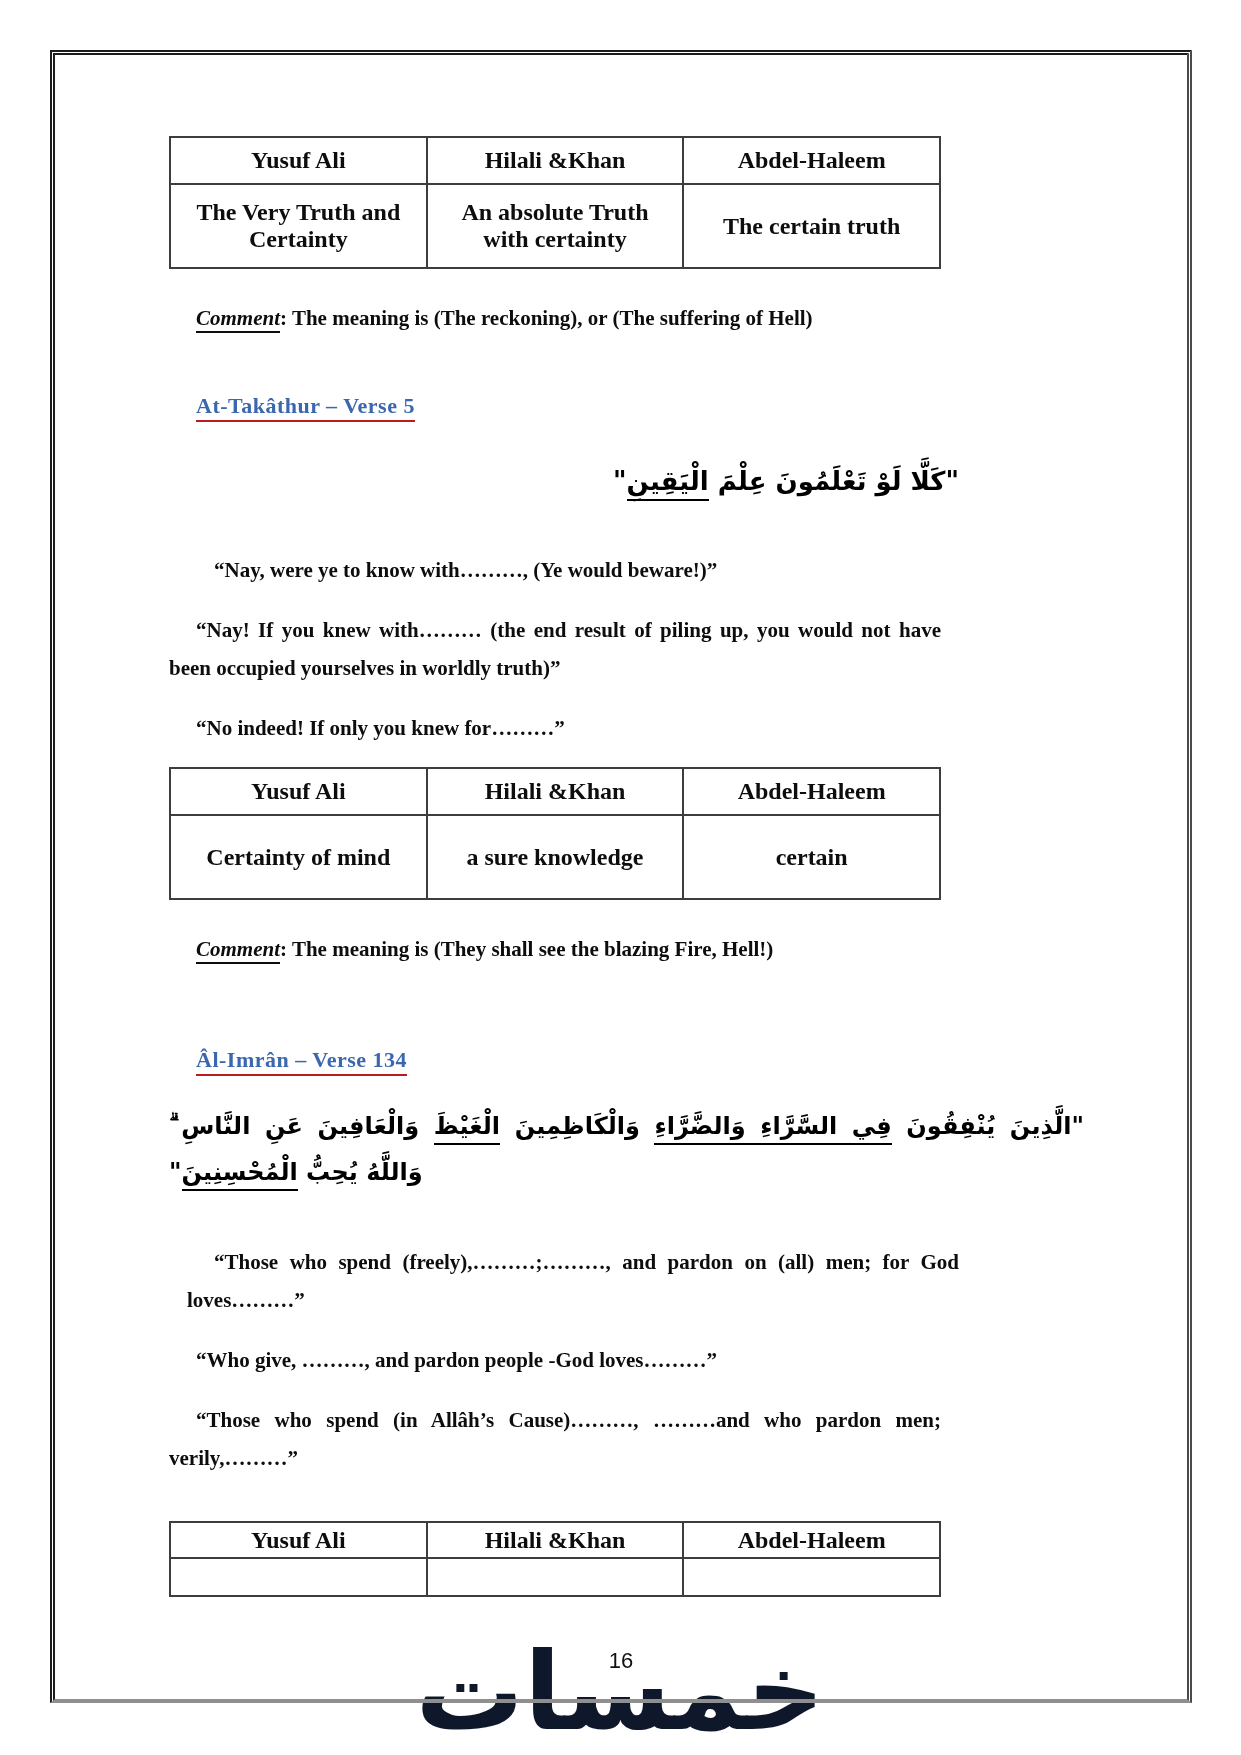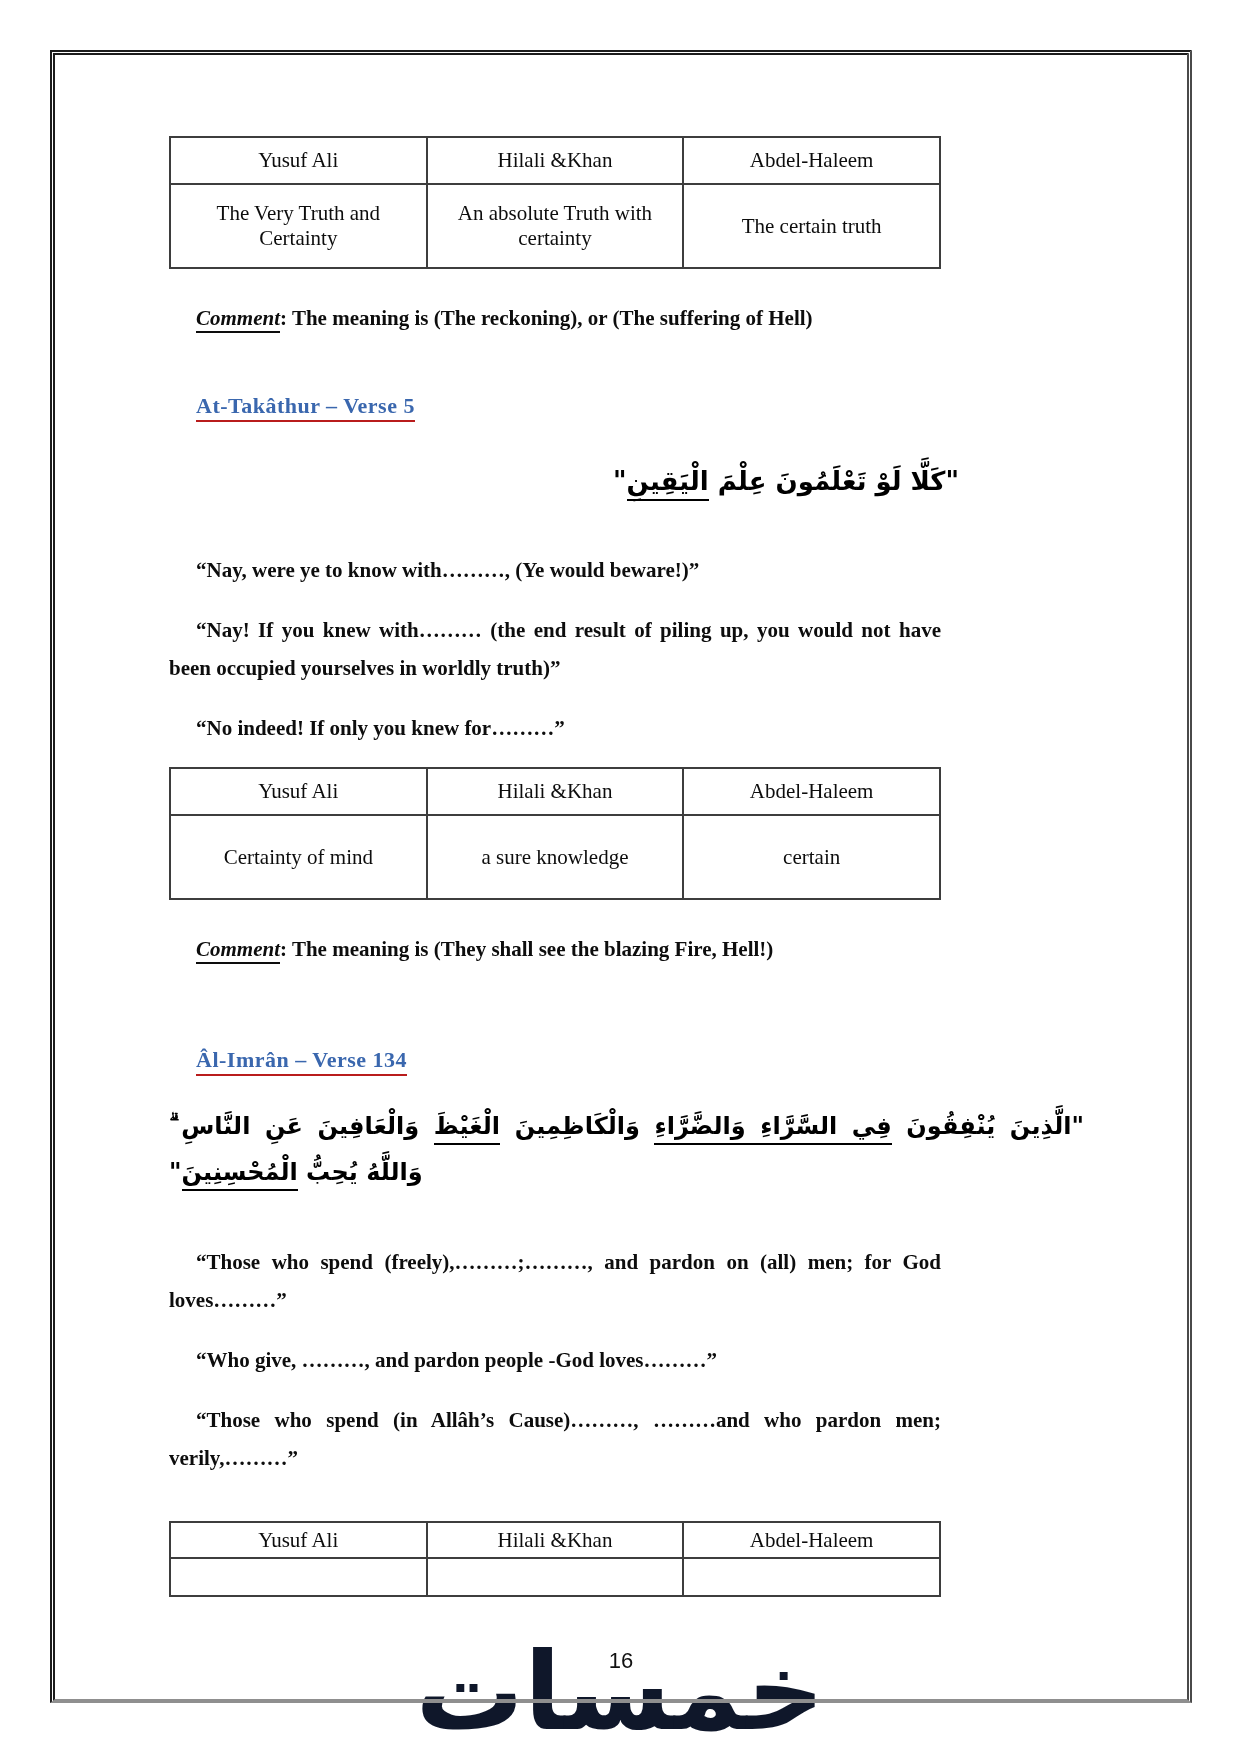--- a/index.html
+++ b/index.html
@@ -29,22 +29,22 @@
   }
   table.cmp{
     border-collapse:collapse;
     width:772px;
     table-layout:fixed;
   }
   table.cmp th, table.cmp td{
     border:2px solid #3d3d3d;
     text-align:center;
     vertical-align:middle;
-    font-weight:normal;
-    font-size:21px;
+    font-weight:bold;
+    font-size:24px;
     padding:2px 10px;
   }
   table.cmp th{height:41px;}
   table.cmp td{height:78px;}
   table.cmp.empty th{height:30px;}
   table.cmp.empty td{height:32px;}
   .comment{
     margin:34px 0 0 0;
     padding-left:27px;
     font-size:21px;
@@ -98,21 +98,21 @@
   }
   p.quote{
     width:772px;
     margin:0;
     font-size:21px;
     font-weight:bold;
     line-height:38px;
     text-indent:27px;
     text-align:justify;
   }
-  p.quote.q1{margin-top:48px;}
+  p.quote.q1{margin-top:48px;margin-left:18px;}
   p.quote.q2{margin-top:22px;}
   p.quote.q3{margin-top:22px;}
   .tbl2{margin-top:20px;}
   .tbl3{margin-top:44px;}
   .page-number{
     position:absolute;
     left:0;right:0;
     top:1566px;
     text-align:center;
     font-family:"Liberation Sans", sans-serif;

